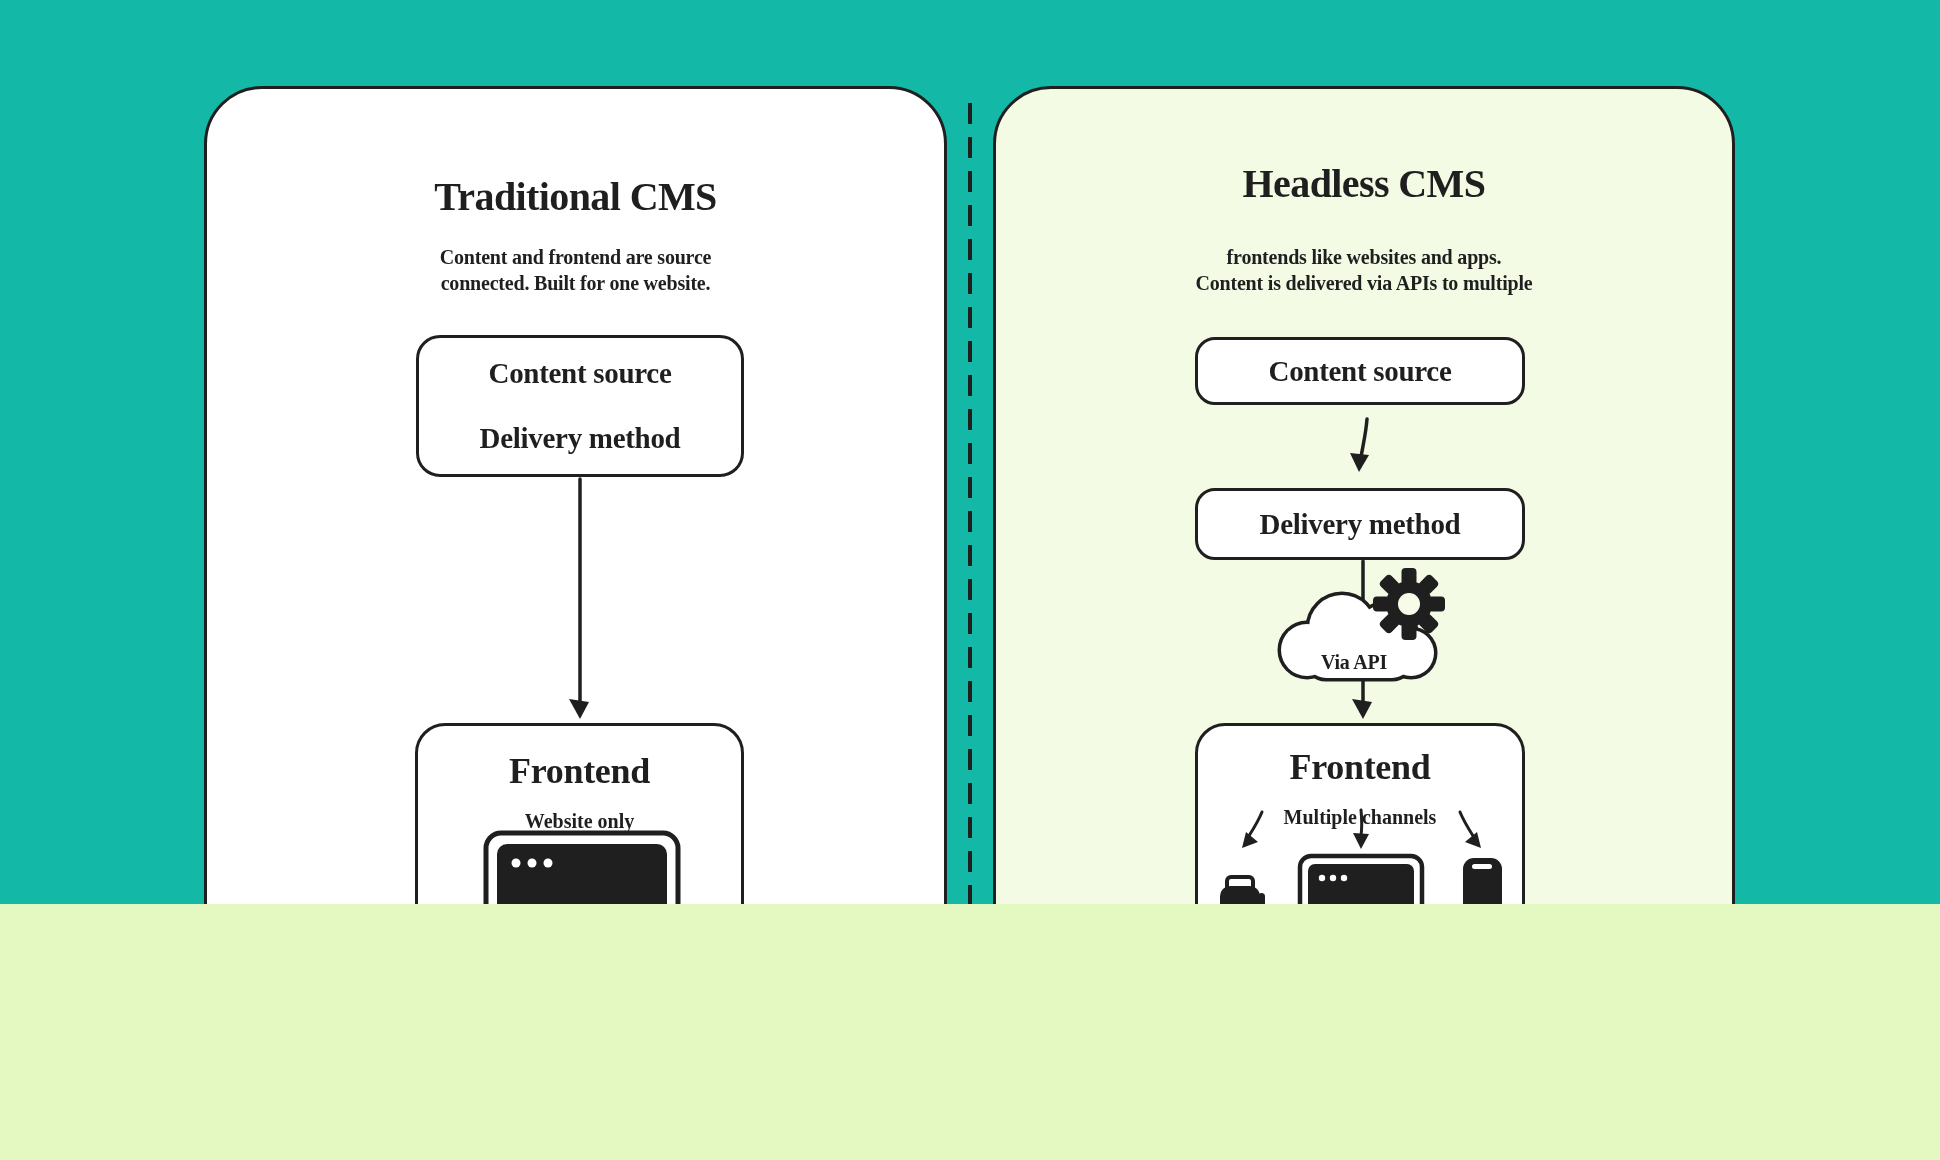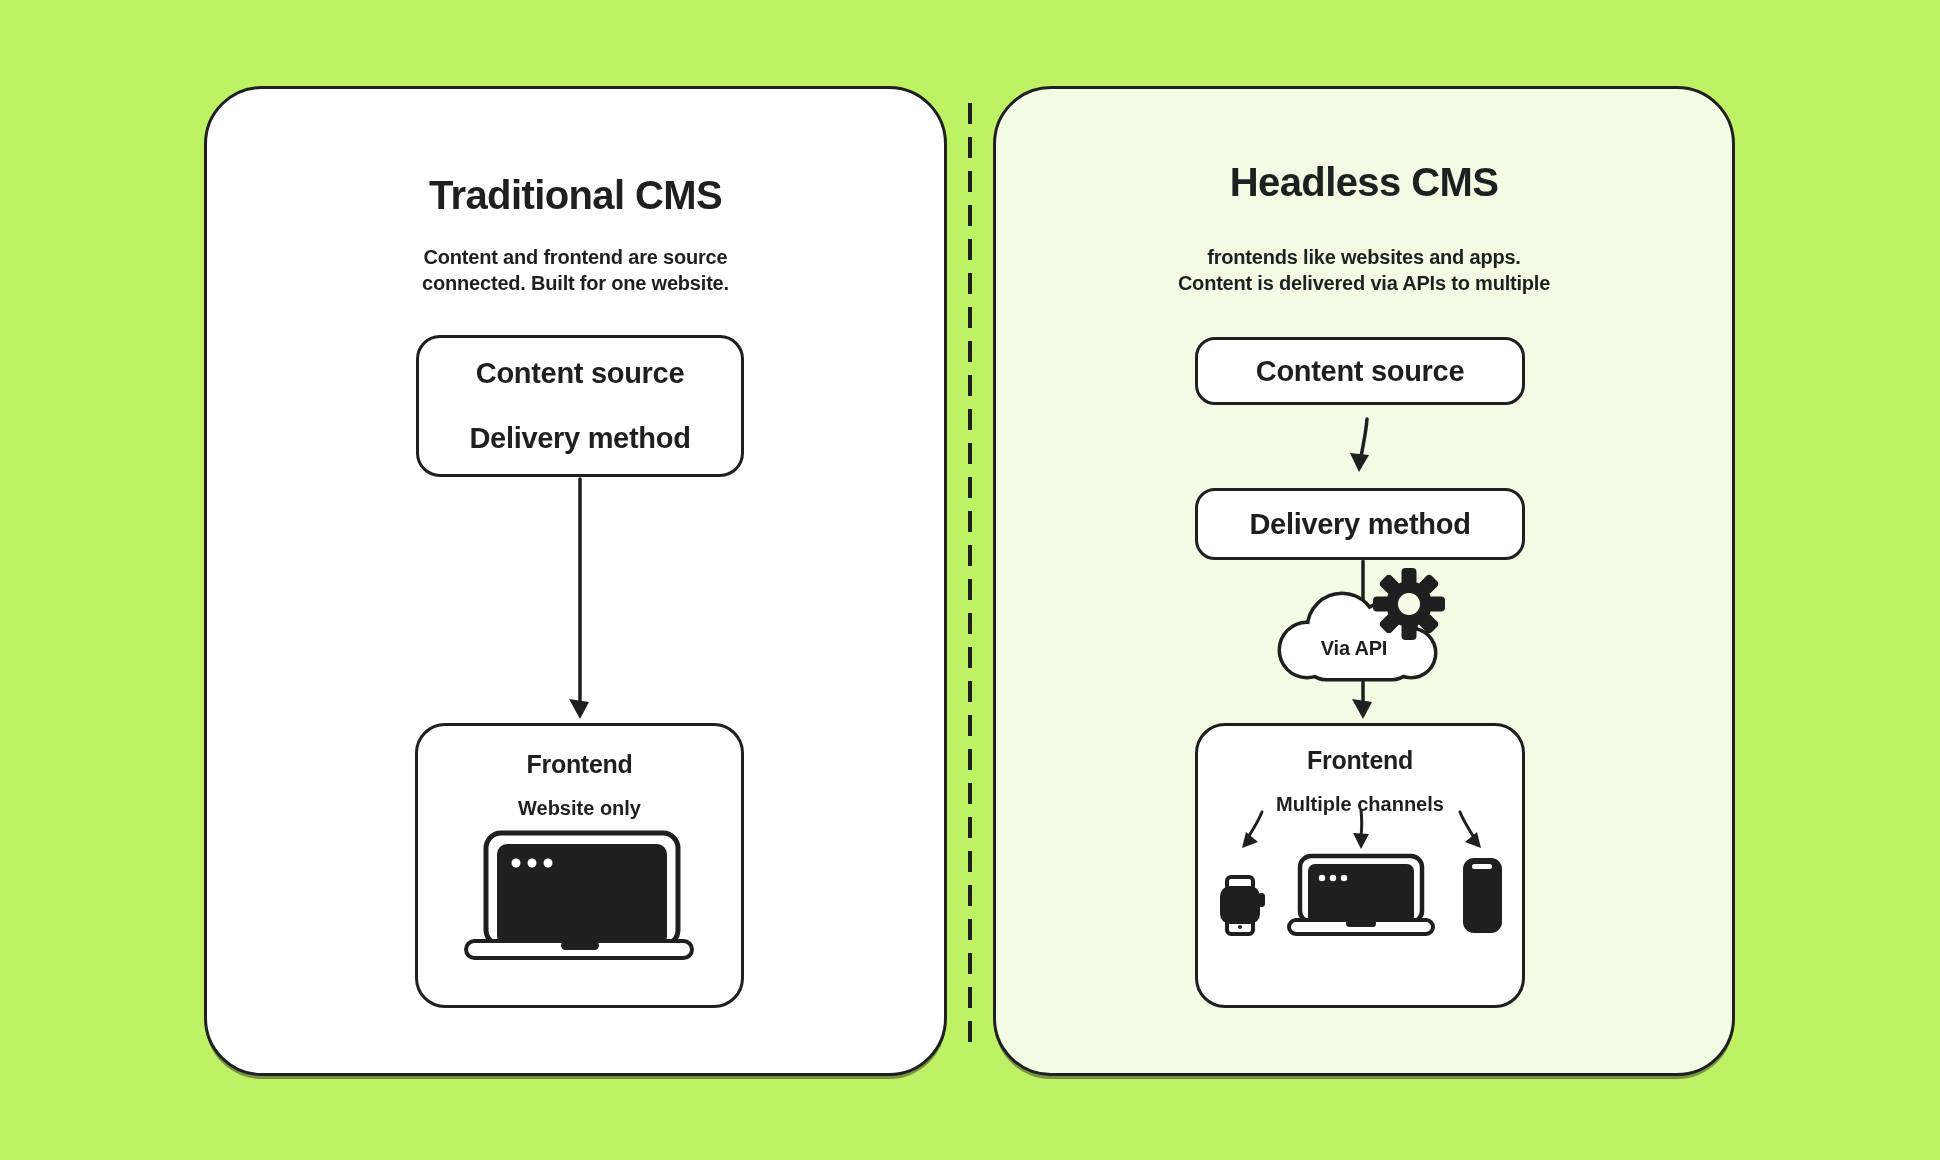--- a/index.html
+++ b/index.html
@@ -1,20 +1,20 @@
 <!DOCTYPE html>
 <html><head>
 <meta charset="utf-8">
 <title>Traditional CMS vs Headless CMS</title>
 <style>
   html,body{margin:0;padding:0;background:#e4f8c2;}
   .canvas{
-    position:relative;width:1940px;height:1160px;overflow:hidden;
-    background:#bef264;color:#1f1f1f;
-    font-family:Liberation Sans, sans-serif;
+    position:relative;width:1940px;height:904px;overflow:hidden;
+    background:#14b8a6;color:#1f1f1f;
+    font-family:Liberation Serif, serif;
   }
   .panel{
     position:absolute;top:86px;height:990px;box-sizing:border-box;
     border:3px solid #1f1f1f;border-radius:58px;
     box-shadow:0 4px 0 -1px rgba(31,31,31,.45);
     z-index:1;
   }
   .panel-left{left:204px;width:743px;background:#ffffff;}
   .panel-right{left:993px;width:742px;background:#f3fbe4;}
 
@@ -36,25 +36,25 @@
     position:absolute;box-sizing:border-box;background:#ffffff;
     border:3px solid #1f1f1f;z-index:10;
     display:flex;flex-direction:column;align-items:center;justify-content:center;gap:13px;
   }
   .box-label{font-size:29px;font-weight:800;letter-spacing:-0.3px;}
   .stack-box{left:416px;top:335px;width:328px;height:142px;border-radius:24px;justify-content:space-evenly;}
   .t-frontend{left:415px;top:723px;width:329px;height:285px;border-radius:30px;justify-content:flex-start;padding-top:24px;}
   .h-source{left:1195px;top:337px;width:330px;height:68px;border-radius:20px;}
   .h-delivery{left:1195px;top:488px;width:330px;height:72px;border-radius:20px;}
   .h-frontend{left:1195px;top:723px;width:330px;height:285px;border-radius:30px;justify-content:flex-start;padding-top:20px;}
-  .fe-title{font-size:25px;font-weight:800;letter-spacing:-0.3px;}
+  .fe-title{font-size:36px;font-weight:800;letter-spacing:-0.3px;}
   .fe-sub{font-size:20px;font-weight:700;margin-top:5px;}
 
   .via-api{
-    position:absolute;left:1294px;top:637px;width:120px;text-align:center;
+    position:absolute;left:1294px;top:651px;width:120px;text-align:center;
     font-size:20px;font-weight:800;z-index:40;letter-spacing:-0.2px;
   }
   .overlay{position:absolute;left:0;top:0;z-index:30;pointer-events:none;}
 </style>
 </head>
 <body>
 
 <div class="canvas">
 
   <section class="panel panel-left"></section>

